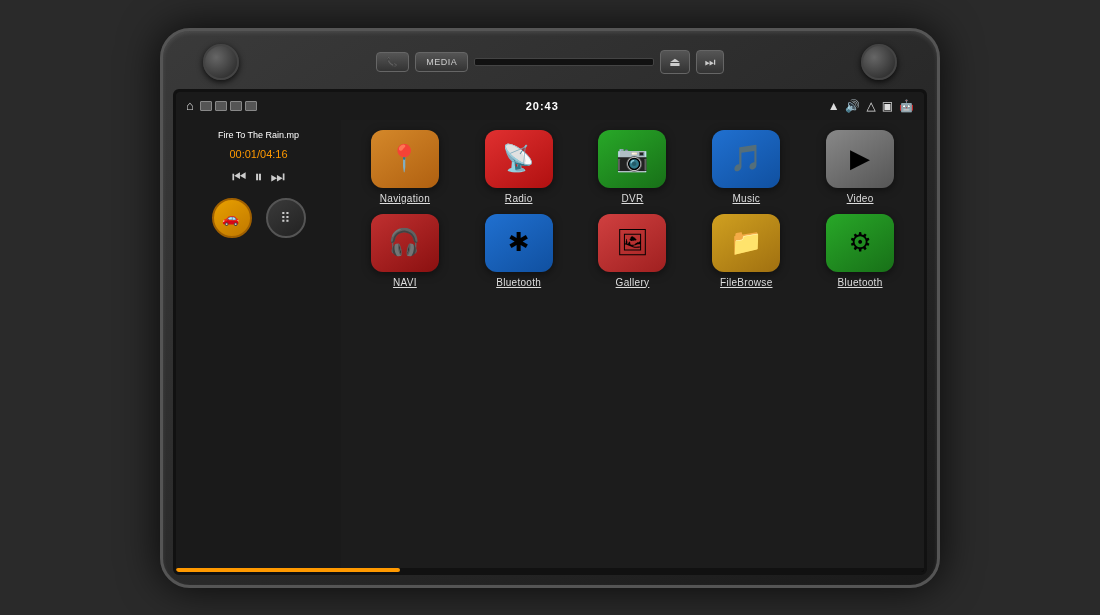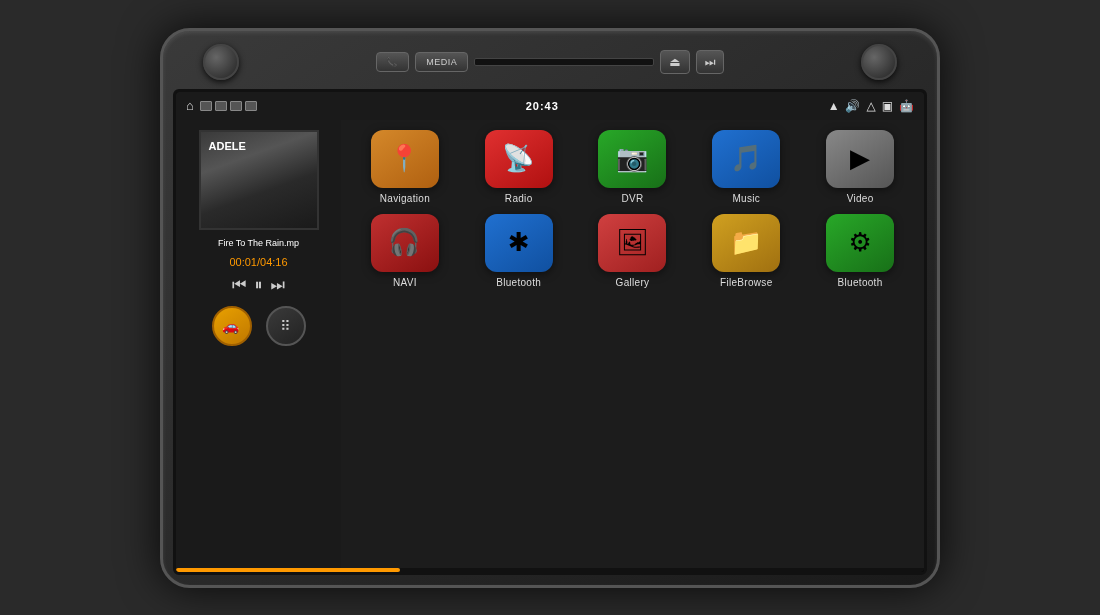--- a/index.html
+++ b/index.html
@@ -348,20 +348,21 @@
       justify-content: center;
       font-size: 26px;
       box-shadow: 0 2px 8px rgba(0,0,0,0.5);
     }
 
     .app-label {
       color: #ddd;
       font-size: 10px;
       text-align: center;
       letter-spacing: 0.3px;
+      text-decoration: underline;
     }
 
     
     .icon-nav    { background: linear-gradient(145deg, #d4882a, #b06010); }
     .icon-radio  { background: linear-gradient(145deg, #e03030, #b01010); }
     .icon-dvr    { background: linear-gradient(145deg, #28a828, #187018); }
     .icon-music  { background: linear-gradient(145deg, #2070d0, #1050a0); }
     .icon-video  { background: linear-gradient(145deg, #888, #555); }
     .icon-avin   { background: linear-gradient(145deg, #c03030, #8a1010); }
     .icon-bt     { background: linear-gradient(145deg, #2070d0, #1050a0); }
@@ -430,24 +431,20 @@
           <span>🔊</span>
           <span>△</span>
           <span>▣</span>
           <span>🤖</span>
         </div>
       </div>
 
       <div class="content-area">
 
         <div class="now-playing">
-          <div class="album-art">
-            <div class="album-art-cover"></div>
-            <div class="album-art-text">ADELE</div>
-          </div>
           <div class="track-title">Fire To The Rain.mp</div>
           <div class="track-time">
             <span>00:01</span>/<span>04:16</span>
           </div>
           <div class="player-controls">
             <span class="ctrl-btn">⏮</span>
             <span class="ctrl-btn-pause">⏸</span>
             <span class="ctrl-btn">⏭</span>
           </div>
           <div class="bottom-controls">

